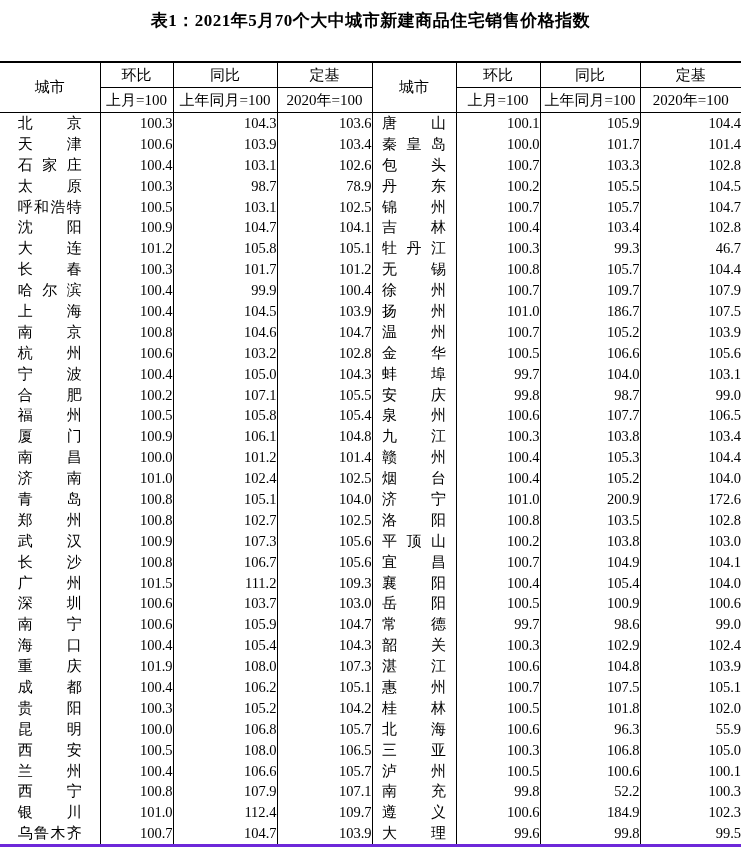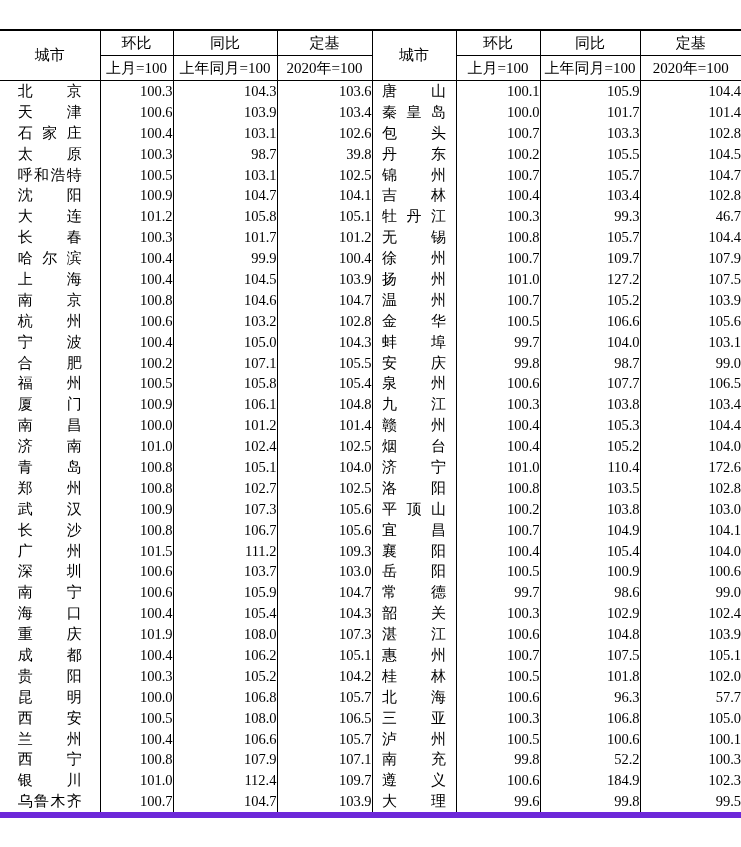--- a/index.html
+++ b/index.html
@@ -63,20 +63,21 @@
     width: 64px;
     margin: 0 auto;
   }
   .city-wrap span { display: inline-block; }
 </style>
 </head>
 <body>
 
 <div class="page">
 
+  <div class="title">表1：2021年5月70个大中城市新建商品住宅销售价格指数</div>
 
   <table class="index-table">
     <colgroup>
       <col style="width:100px">
         <col style="width:73px">
         <col style="width:104px">
         <col style="width:95px">
       <col style="width:84px">
         <col style="width:84px">
         <col style="width:100px">
@@ -171,21 +172,21 @@
 
         <tr>
           <td class="city">
             <span class="city-wrap justify-chars">
               <span>太</span>
               <span>原</span>
             </span>
           </td>
           <td class="num">100.3</td>
           <td class="num">98.7</td>
-          <td class="num">39.8</td>
+          <td class="num">78.9</td>
           <td class="city">
             <span class="city-wrap justify-chars">
               <span>丹</span>
               <span>东</span>
             </span>
           </td>
           <td class="num">100.2</td>
           <td class="num">105.5</td>
           <td class="num">104.5</td>
         </tr>
@@ -309,21 +310,21 @@
           <td class="num">100.4</td>
           <td class="num">104.5</td>
           <td class="num">103.9</td>
           <td class="city">
             <span class="city-wrap justify-chars">
               <span>扬</span>
               <span>州</span>
             </span>
           </td>
           <td class="num">101.0</td>
-          <td class="num">127.2</td>
+          <td class="num">186.7</td>
           <td class="num">107.5</td>
         </tr>
 
         <tr>
           <td class="city">
             <span class="city-wrap justify-chars">
               <span>南</span>
               <span>京</span>
             </span>
           </td>
@@ -498,21 +499,21 @@
           <td class="num">100.8</td>
           <td class="num">105.1</td>
           <td class="num">104.0</td>
           <td class="city">
             <span class="city-wrap justify-chars">
               <span>济</span>
               <span>宁</span>
             </span>
           </td>
           <td class="num">101.0</td>
-          <td class="num">110.4</td>
+          <td class="num">200.9</td>
           <td class="num">172.6</td>
         </tr>
 
         <tr>
           <td class="city">
             <span class="city-wrap justify-chars">
               <span>郑</span>
               <span>州</span>
             </span>
           </td>
@@ -731,21 +732,21 @@
           <td class="num">106.8</td>
           <td class="num">105.7</td>
           <td class="city">
             <span class="city-wrap justify-chars">
               <span>北</span>
               <span>海</span>
             </span>
           </td>
           <td class="num">100.6</td>
           <td class="num">96.3</td>
-          <td class="num">57.7</td>
+          <td class="num">55.9</td>
         </tr>
 
         <tr>
           <td class="city">
             <span class="city-wrap justify-chars">
               <span>西</span>
               <span>安</span>
             </span>
           </td>
           <td class="num">100.5</td>

